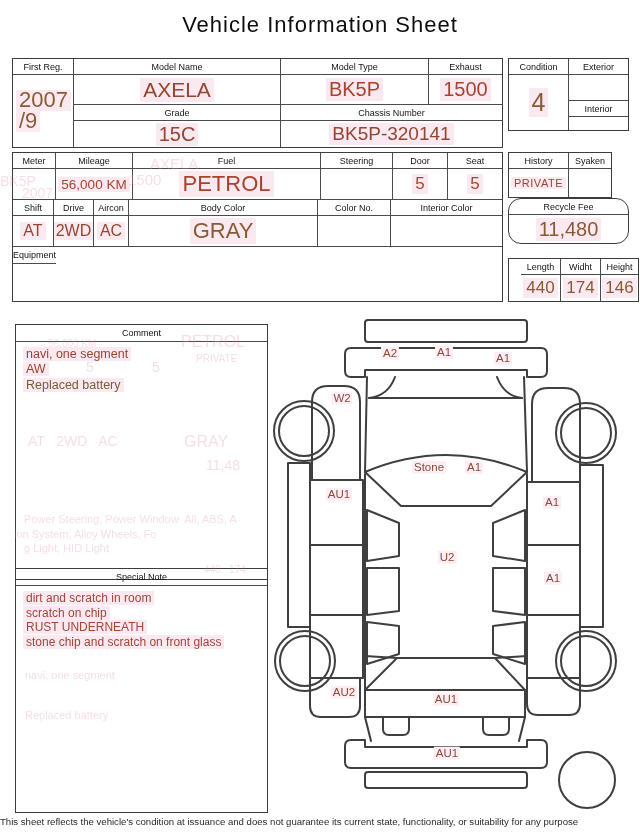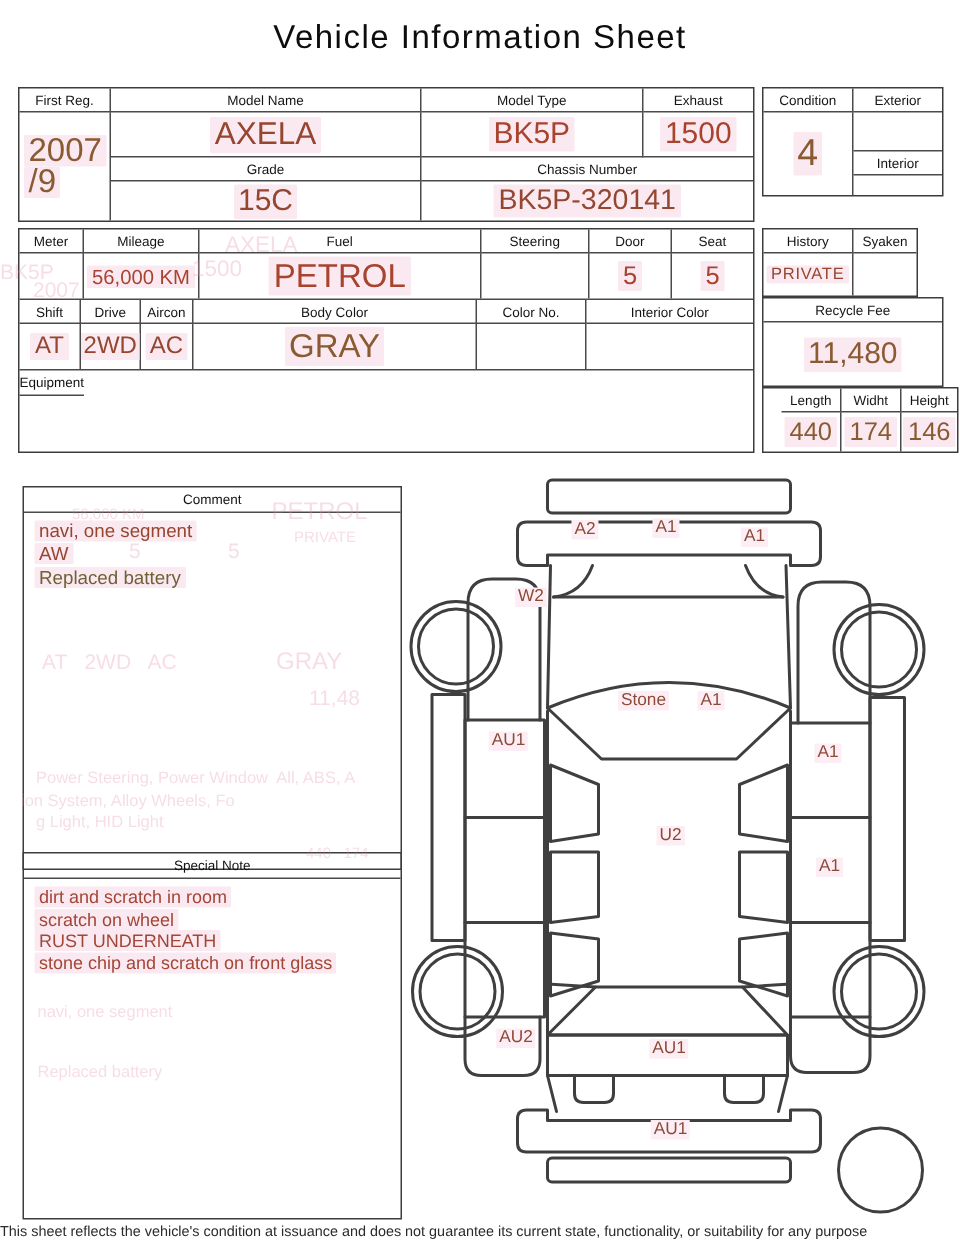--- a/index.html
+++ b/index.html
@@ -23,21 +23,21 @@
   #firstreg-val{flex-direction:column;align-items:flex-start;justify-content:center;padding-left:3px;line-height:.95;}
   #t1r{left:508px;top:58px;width:121px;height:73px;}
   #t1r .grid{grid-template-columns:60px 1fr;grid-template-rows:16px 26px 16px 1fr;}
   #t2l{left:12px;top:152px;width:491px;height:150px;display:flex;flex-direction:column;}
   .secA{display:grid;grid-template-columns:43px 77px 188px 72px 55px 1fr;grid-template-rows:16px 30px;border-bottom:1px solid #4a4a4a;}
   .secB{display:grid;grid-template-columns:41px 40px 35px 189px 73px 1fr;grid-template-rows:16px 30px;border-bottom:1px solid #4a4a4a;}
   .secC{flex:1;display:flex;flex-direction:row;}
   #equip-text{flex:1;font-size:13px;line-height:1.28;padding:1px 5px;color:#a8432e;text-align:left;align-items:flex-start;justify-content:flex-start;display:flex;}
   #hist{left:508px;top:152px;width:104px;height:46px;}
   #hist .grid{grid-template-columns:60px 1fr;grid-template-rows:16px 1fr;}
-  #recy{left:508px;top:198px;width:121px;height:60px;}
+  #recy{left:508px;top:198px;width:121px;height:46px;border-radius:13px;}
   #recy .grid{grid-template-columns:1fr;grid-template-rows:16px 1fr;}
   #lwh{left:508px;top:258px;width:131px;height:44px;padding-left:12px;}
   #lwh .grid{grid-template-columns:40px 40px 1fr;grid-template-rows:16px 1fr;}
   #comment-box{left:15px;top:324px;width:253px;height:256px;}
   #note-box{left:15px;top:568px;width:253px;height:245px;}
   .panel-head{height:16px;border-bottom:1px solid #4a4a4a;display:flex;align-items:center;justify-content:center;font-size:9px;}
   .panel-body{padding:5px 7px;text-align:left;}
   .cline{font-size:12.5px;line-height:1.22;}
   .nline{font-size:12px;line-height:1.22;color:#a34636;}
   #diagram{left:270px;top:310px;width:370px;height:500px;text-decoration:underline;}
@@ -190,21 +190,21 @@
       <div class="cline vbr"><span class="hl">navi, one segment</span></div>
       <div class="cline vbr"><span class="hl">AW</span></div>
       <div class="cline" style="color:#6f6136;"><span class="hl">Replaced battery</span></div>
     </div>
   </div>
 
   <div id="note-box" class="box">
     <div class="panel-head">Special Note</div>
     <div class="panel-body">
       <div class="nline"><span class="hl">dirt and scratch in room</span></div>
-      <div class="nline"><span class="hl">scratch on wheel</span></div>
+      <div class="nline"><span class="hl">scratch on chip</span></div>
       <div class="nline"><span class="hl">RUST UNDERNEATH</span></div>
       <div class="nline"><span class="hl">stone chip and scratch on front glass</span></div>
     </div>
   </div>
 
   <div id="diagram" class="abs">
     <svg width="370" height="500" viewBox="0 0 370 500">
       <g fill="none" stroke="#3f3f3f" stroke-width="2" stroke-linejoin="round" stroke-linecap="round">
 
         <rect x="95" y="10" width="162" height="22" rx="3"></rect>
@@ -259,21 +259,21 @@
         <circle cx="35" cy="351" r="30"></circle>
           <circle cx="35" cy="351" r="25"></circle>
         <circle cx="316" cy="351" r="30"></circle>
           <circle cx="316" cy="351" r="25"></circle>
         <circle cx="317" cy="470" r="28"></circle>
       </g>
     </svg>
   <span class="marker" style="left: 120px; top: 43px;">A2</span>
       <span class="marker" style="left: 174px; top: 42px;">A1</span>
       <span class="marker" style="left: 233px; top: 48px;">A1</span>
-      <span class="marker" style="left: 84px; top: 88px;">W2</span>
+      <span class="marker" style="left: 72px; top: 88px;">W2</span>
       <span class="marker" style="left: 159px; top: 157px;">Stone</span>
       <span class="marker" style="left: 204px; top: 157px;">A1</span>
       <span class="marker" style="left: 69px; top: 184px;">AU1</span>
       <span class="marker" style="left: 282px; top: 192px;">A1</span>
       <span class="marker" style="left: 177px; top: 247px;">U2</span>
       <span class="marker" style="left: 283px; top: 268px;">A1</span>
       <span class="marker" style="left: 74px; top: 382px;">AU2</span>
       <span class="marker" style="left: 176px; top: 389px;">AU1</span>
       <span class="marker" style="left: 177px; top: 443px;">AU1</span>
     </div>

